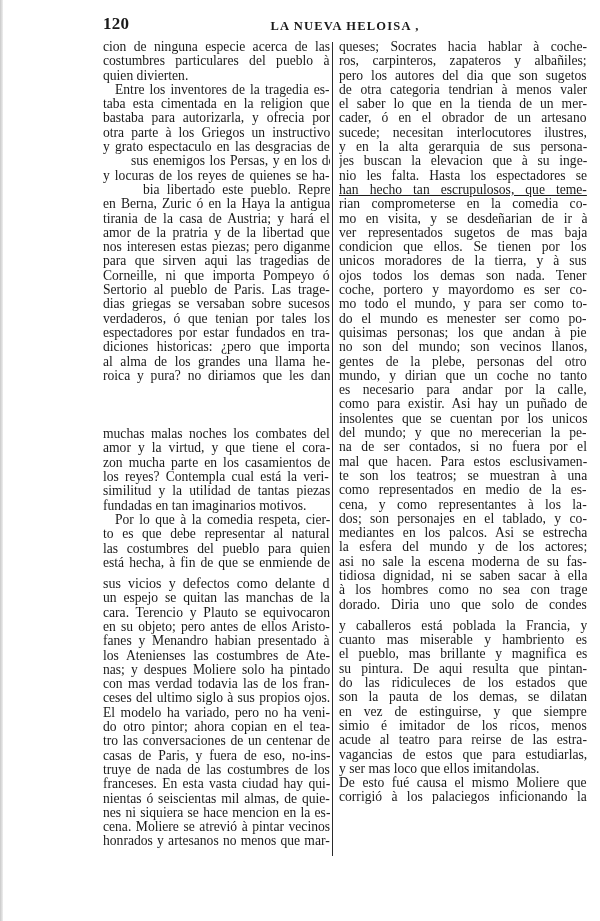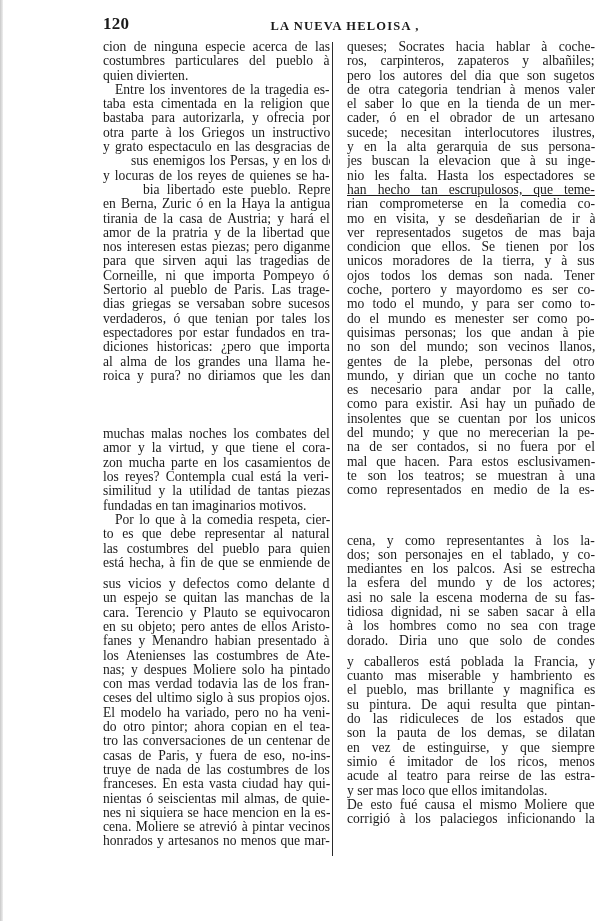--- a/index.html
+++ b/index.html
@@ -55,21 +55,21 @@
       top: 40px;
       left: 103px;
       width: 484px;
     }
     .column {
       position: absolute;
       top: 0;
       width: 227px;
     }
     .col-left { left: 0; }
-    .col-right { left: 244px; width: 248px; }
+    .col-right { left: 236px; width: 248px; }
     .col-rule {
       position: absolute;
       left: 229px;
       top: 2px;
       width: 1px;
       height: 814px;
       background: #2a2a2a;
     }
     .line {
       display: block;
@@ -182,34 +182,35 @@
       <span class="line" style="font-size: 13.6px; word-spacing: 8.5px; text-align-last: left;">gentes de la plebe, personas del otro</span>
       <span class="line" style="font-size: 13.6px; word-spacing: 5.57143px; text-align-last: left;">mundo, y dirian que un coche no tanto</span>
       <span class="line" style="font-size: 13.6px; word-spacing: 9px; text-align-last: left;">es necesario para andar por la calle,</span>
       <span class="line" style="font-size: 13.6px; word-spacing: 4.28571px; text-align-last: left;">como para existir. Asi hay un puñado de</span>
       <span class="line" style="font-size: 13.6px; word-spacing: 5.16667px; text-align-last: left;">insolentes que se cuentan por los unicos</span>
       <span class="line" style="font-size: 13.6px; word-spacing: 5.42857px; text-align-last: left;">del mundo; y que no merecerian la pe-</span>
       <span class="line" style="font-size: 13.6px; word-spacing: 6.125px; text-align-last: left;">na de ser contados, si no fuera por el</span>
       <span class="line" style="font-size: 13.6px; word-spacing: 5.4px; text-align-last: left;">mal que hacen. Para estos esclusivamen-</span>
       <span class="line" style="font-size: 13.6px; word-spacing: 7.57143px; text-align-last: left;">te son los teatros; se muestran à una</span>
       <span class="line" style="font-size: 13.6px; word-spacing: 6.16667px; text-align-last: left;">como representados en medio de la es-</span>
-      <span class="line" style="font-size: 13.6px; word-spacing: 8px; text-align-last: left; margin-top: 36px;">cena, y como representantes à los la-</span>
+      <span class="line" style="font-size: 13.6px; word-spacing: 8px; text-align-last: left;">cena, y como representantes à los la-</span>
       <span class="line" style="font-size: 13.6px; word-spacing: 5px; text-align-last: left;">dos; son personajes en el tablado, y co-</span>
       <span class="line" style="font-size: 13.6px; word-spacing: 5.33333px; text-align-last: left;">mediantes en los palcos. Asi se estrecha</span>
       <span class="line" style="font-size: 13.6px; word-spacing: 7.14286px; text-align-last: left;">la esfera del mundo y de los actores;</span>
       <span class="line" style="font-size: 13.6px; word-spacing: 4px; text-align-last: left;">asi no sale la escena moderna de su fas-</span>
       <span class="line" style="font-size: 13.6px; word-spacing: 4.42857px; text-align-last: left;">tidiosa dignidad, ni se saben sacar à ella</span>
       <span class="line" style="font-size: 13.6px; word-spacing: 6.85714px; text-align-last: left;">à los hombres como no sea con trage</span>
       <span class="line" style="font-size: 13.6px; word-spacing: 7.5px; text-align-last: left;">dorado. Diria uno que solo de condes</span>
       <span class="line" style="font-size: 13.6px; word-spacing: 6.83333px; text-align-last: left; margin-top: 7px;">y caballeros está poblada la Francia, y</span>
       <span class="line" style="font-size: 13.6px; word-spacing: 8px; text-align-last: left;">cuanto mas miserable y hambriento es</span>
       <span class="line" style="font-size: 13.6px; word-spacing: 6.33333px; text-align-last: left;">el pueblo, mas brillante y magnifica es</span>
       <span class="line" style="font-size: 13.6px; word-spacing: 6.66667px; text-align-last: left;">su pintura. De aqui resulta que pintan-</span>
       <span class="line" style="font-size: 13.6px; word-spacing: 8.66667px; text-align-last: left;">do las ridiculeces de los estados que</span>
       <span class="line" style="font-size: 13.6px; word-spacing: 7.28571px; text-align-last: left;">son la pauta de los demas, se dilatan</span>
       <span class="line" style="font-size: 13.6px; word-spacing: 8.5px; text-align-last: left;">en vez de estinguirse, y que siempre</span>
       <span class="line" style="font-size: 13.6px; word-spacing: 8.5px; text-align-last: left;">simio é imitador de los ricos, menos</span>
       <span class="line" style="font-size: 13.6px; word-spacing: 5.71429px; text-align-last: left;">acude al teatro para reirse de las estra-</span>
+      <span class="line" style="font-size: 13.6px; word-spacing: 6.6px; text-align-last: left;">vagancias de estos que para estudiarlas,</span>
       <span class="line last" style="font-size: 13.6px;">y ser mas loco que ellos imitandolas.</span>
       <span class="line" style="font-size: 13.6px; word-spacing: 4.14286px; text-align-last: left;">De esto fué causa el mismo Moliere que</span>
       <span class="line" style="font-size: 13.6px; word-spacing: 6px; text-align-last: left;">corrigió à los palaciegos inficionando la</span>
     </div>
 </div>
 
 </body></html>

